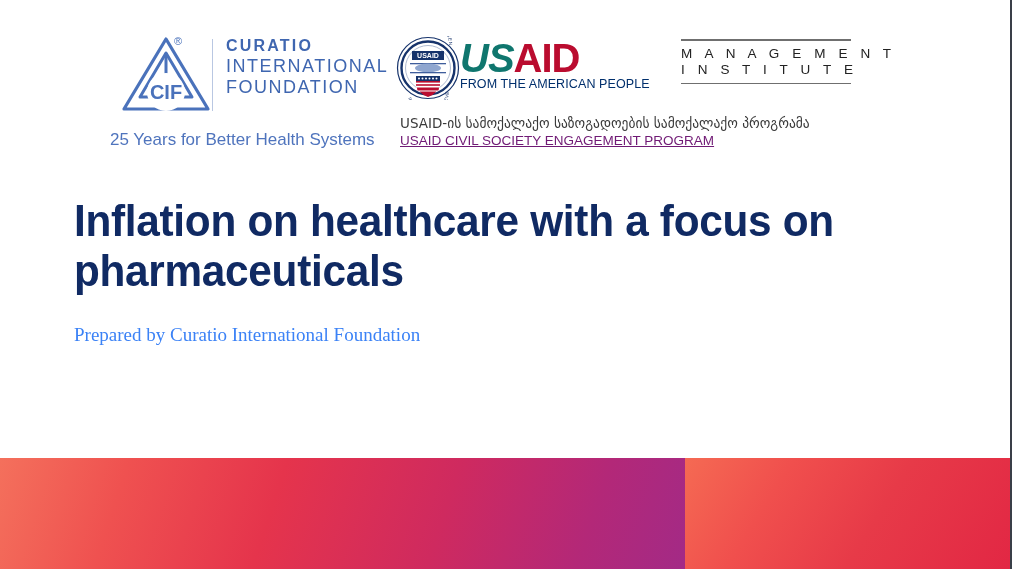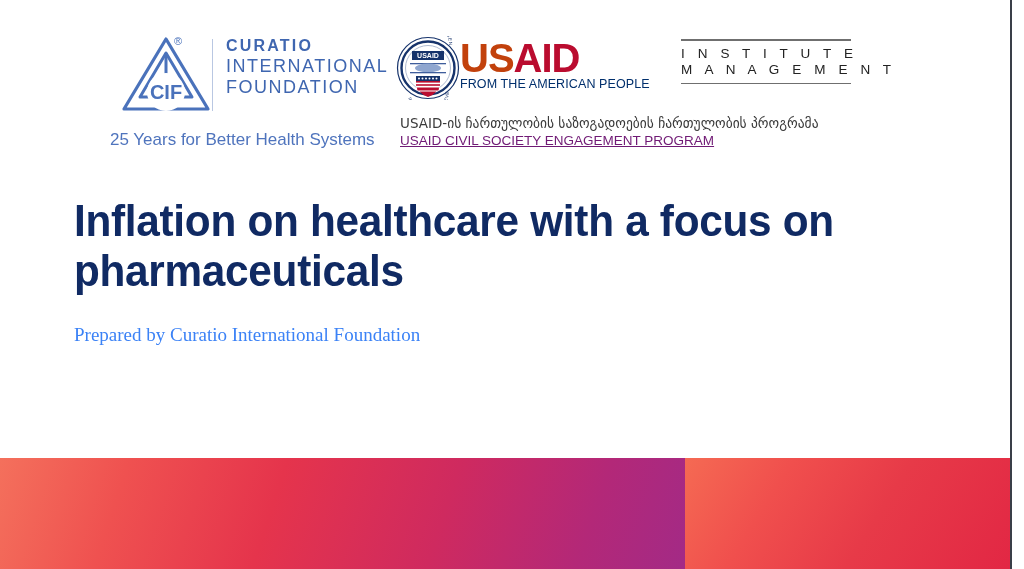--- a/index.html
+++ b/index.html
@@ -134,21 +134,21 @@
     width: 160px;
   }
   .usaid-word {
     font-family: "Liberation Sans", sans-serif;
     font-weight: bold;
     font-size: 40px;
     line-height: 42px;
     letter-spacing: -1px;
     white-space: nowrap;
   }
-  .usaid-us { color: #c2410c; }
+  .usaid-us { color: #0f766e; font-style: italic; }
   .usaid-aid { color: #ba0c2f; }
   .usaid-tag {
     font-family: Liberation Sans, sans-serif;
     font-size: 12.5px;
     color: #002f6c;
     letter-spacing: 0.1px;
     white-space: nowrap;
     margin-top: -2px;
   }
 
@@ -328,27 +328,27 @@
       <div class="usaid-text">
         <div class="usaid-word">
           <span class="usaid-us">US</span><span class="usaid-aid">AID</span>
         </div>
         <div class="usaid-tag">FROM THE AMERICAN PEOPLE</div>
       </div>
     </div>
 
     <div class="ewmi-logo">
       <div class="ewmi-rule top"></div>
+      <div class="ewmi-line">M A N A G E M E N T</div>
       <div class="ewmi-line">I N S T I T U T E</div>
-      <div class="ewmi-line">M A N A G E M E N T</div>
       <div class="ewmi-rule bottom"></div>
     </div>
 
     <div class="program-name">
-      <div class="program-ka">USAID-ის ჩართულობის საზოგადოების ჩართულობის პროგრამა</div>
+      <div class="program-ka">USAID-ის სამოქალაქო საზოგადოების სამოქალაქო პროგრამა</div>
       <div class="program-en">USAID CIVIL SOCIETY ENGAGEMENT PROGRAM</div>
     </div>
   </div>
 
   <div class="title-block">
     <h1 class="slide-title">Inflation on healthcare with a focus on pharmaceuticals</h1>
     <div class="slide-subtitle">Prepared by Curatio International Foundation</div>
   </div>
 
   <div class="bottom-band">

